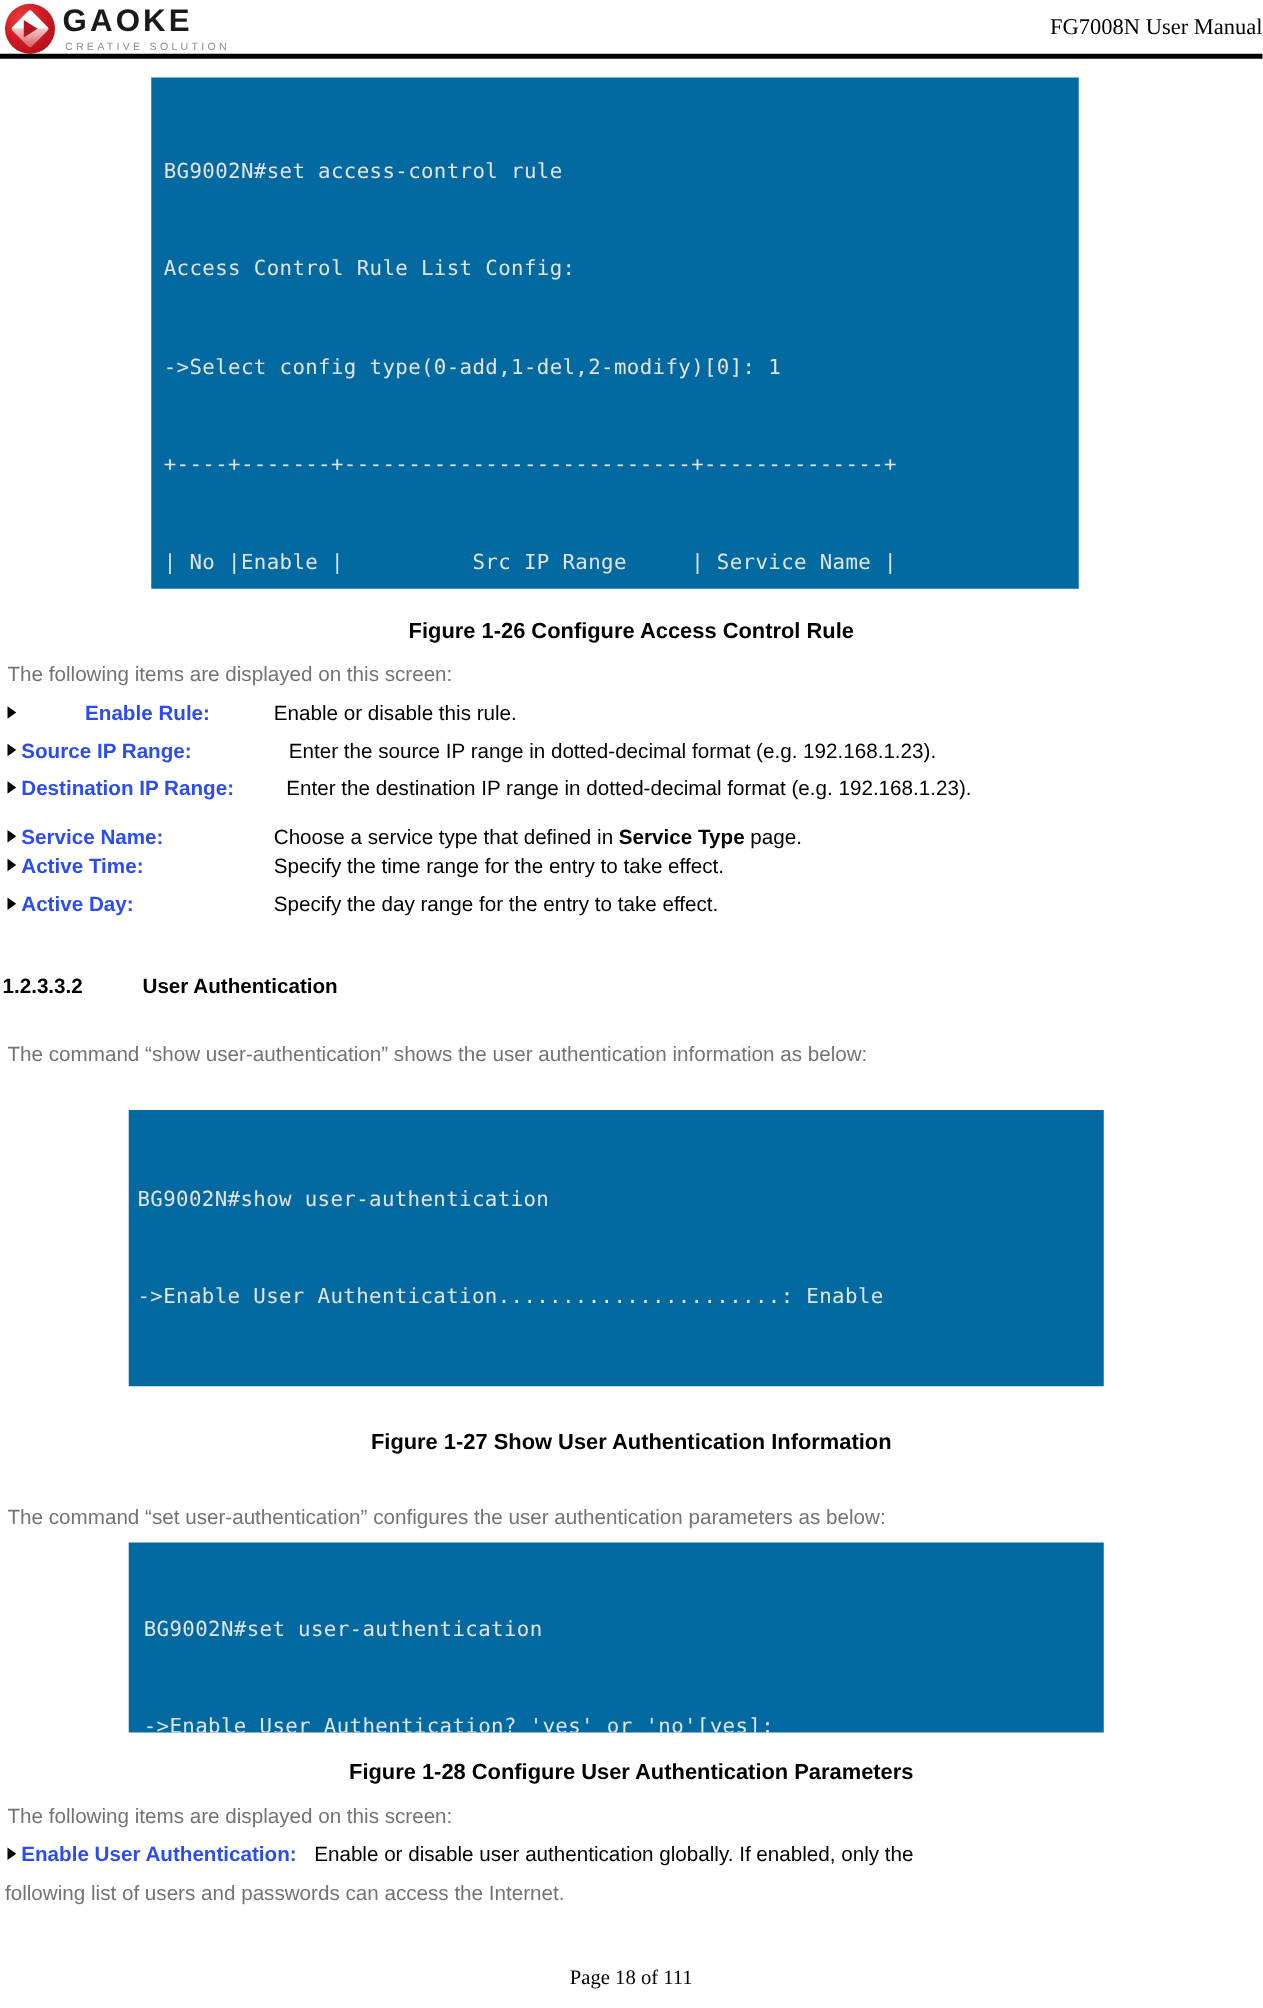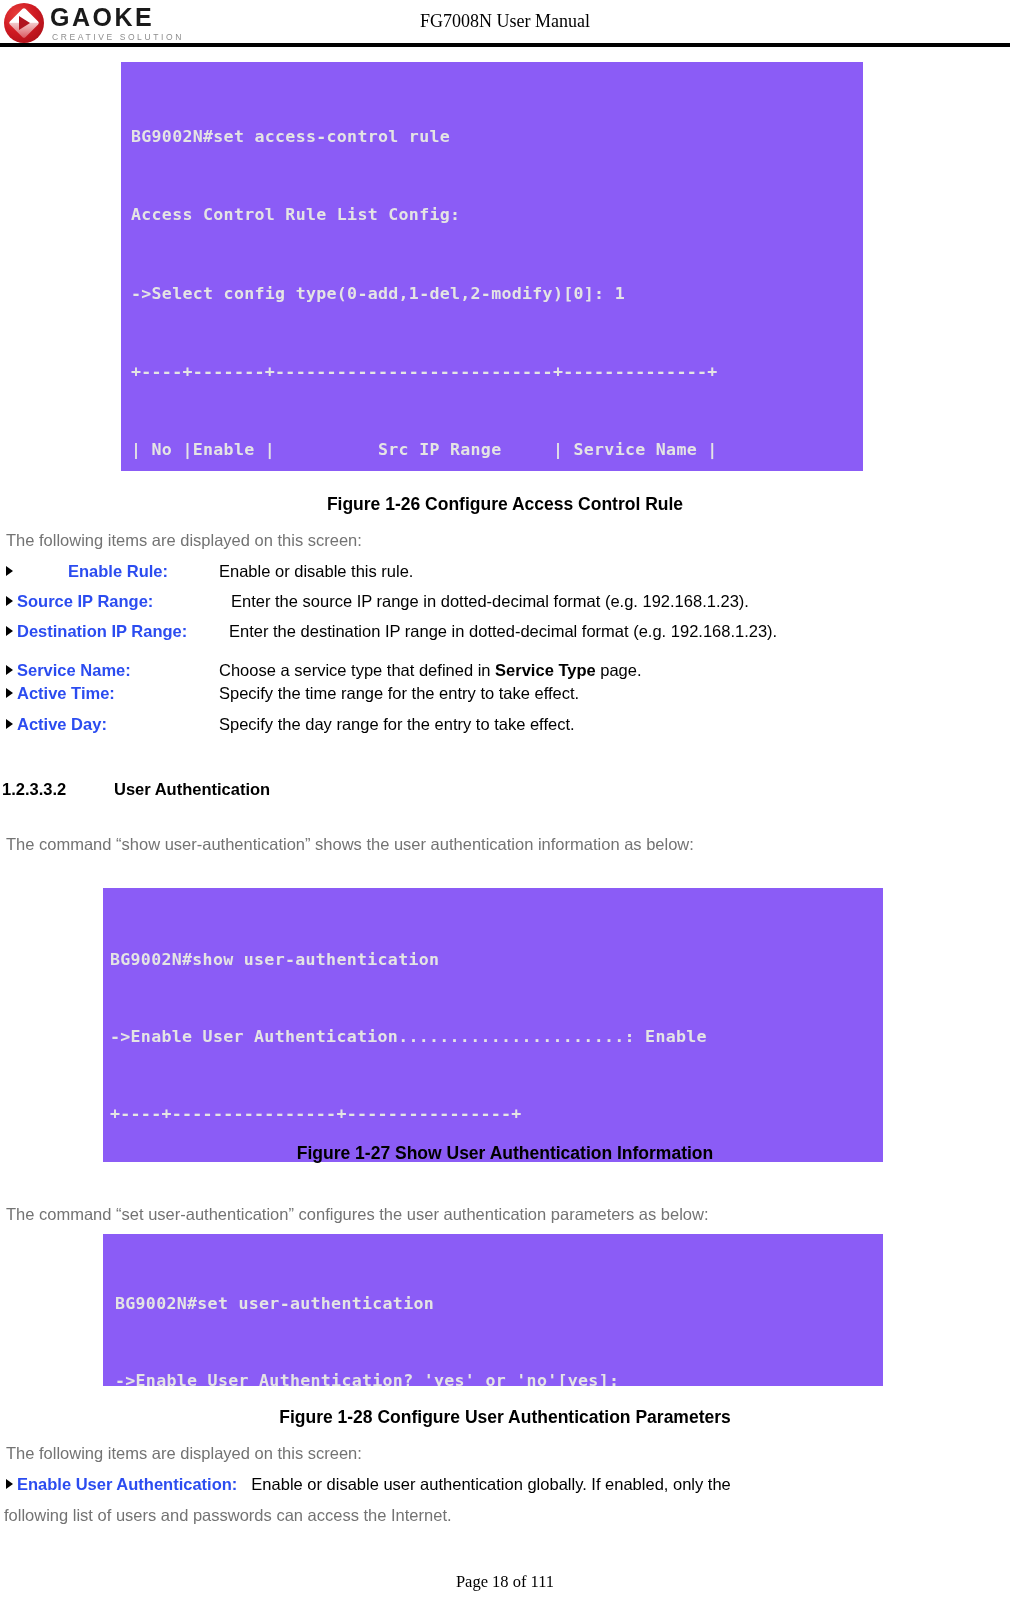--- a/index.html
+++ b/index.html
@@ -79,40 +79,40 @@
     font-family: "Liberation Sans", sans-serif;
     font-size: 8.5px;
     letter-spacing: 2.6px;
     color: #8d8d8d;
   }
   .header-title {
     position: absolute;
     left: 0;
     top: 11px;
     width: 1010px;
-    text-align: center;
+    text-align: right;
     font-family: "Liberation Serif", serif;
     font-size: 18px;
     color: #000;
   }
   .header-rule {
     position: absolute;
     left: 0;
     top: 43px;
     width: 1010px;
     height: 4px;
     background: #000;
   }
 
   
   .term {
-    background: #8b5cf6;
+    background: #0369a1;
     color: #e4e4e4;
     font-family: "DejaVu Sans Mono", "Liberation Mono", monospace;
-    font-weight: bold;
+    font-weight: normal;
     white-space: pre;
     overflow: hidden;
     box-sizing: border-box;
   }
   .term .line { display: block; }
 
   #term1 {
     position: absolute;
     left: 121px;
     top: 62px;
@@ -121,21 +121,21 @@
     font-size: 16.6px;
     line-height: 26.1px;
     padding: 10px 0 0 10px;
     letter-spacing: 0.3px;
   }
   #term2 {
     position: absolute;
     left: 103px;
     top: 888px;
     width: 780px;
-    height: 274px;
+    height: 221px;
     font-size: 16.6px;
     line-height: 25.8px;
     padding: 7px 0 0 7px;
     letter-spacing: 0.3px;
   }
   #term3 {
     position: absolute;
     left: 103px;
     top: 1234px;
     width: 780px;

